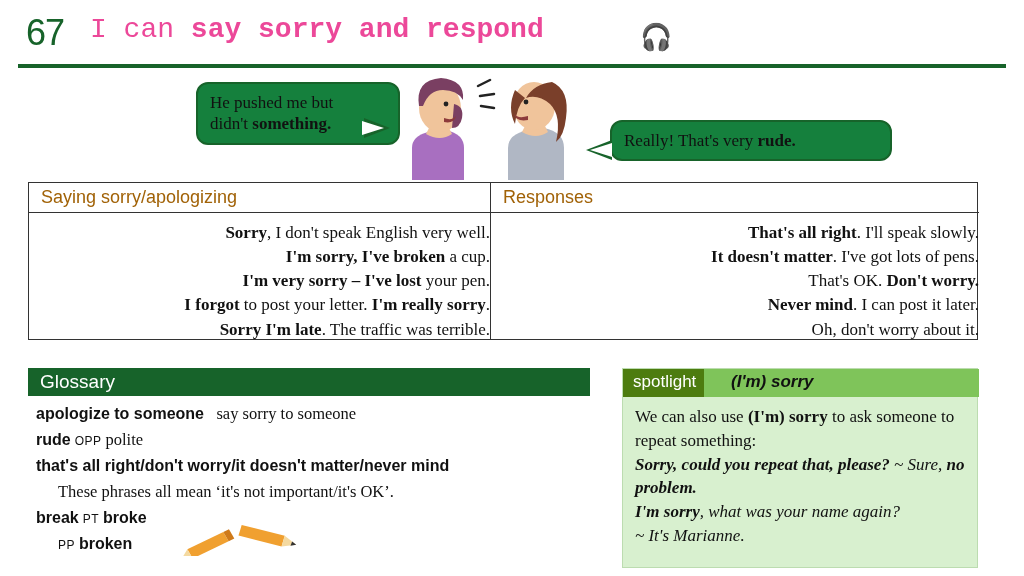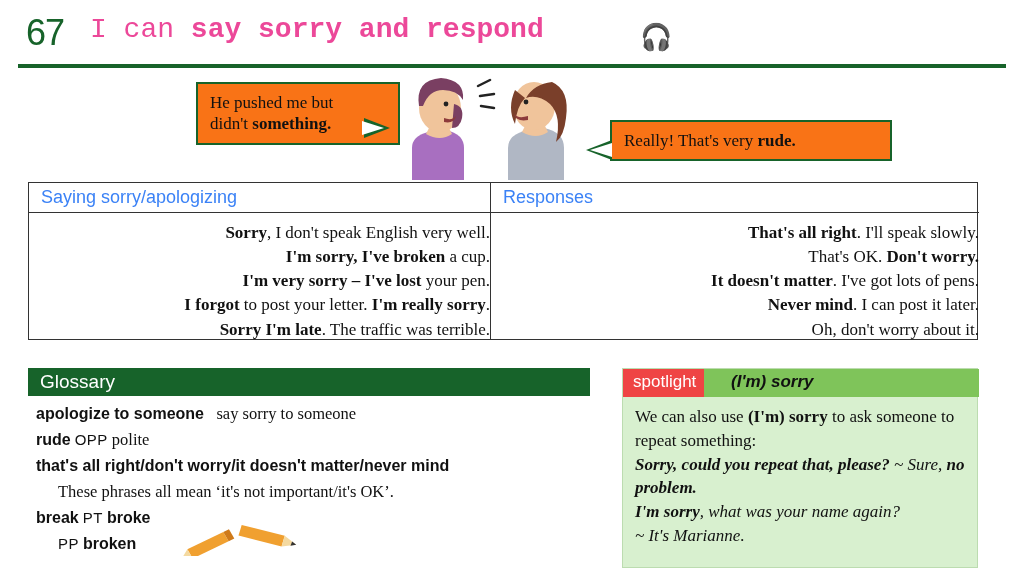--- a/index.html
+++ b/index.html
@@ -39,22 +39,22 @@
     background:#17632a;
   }
 
   
   .illus{
     position:absolute;left:186px;top:78px;width:600px;height:100px;
   }
   .bubble{
     position:absolute;
     border:2px solid #17632a;
-    background:#f97316;
-    border-radius:0;
+    background:#15803d;
+    border-radius:12px;
     padding:8px 12px;
     font-size:17px;
     line-height:1.25;
   }
   .bubble b{font-weight:bold;}
   .bubble-left{left:10px;top:4px;width:176px;}
   .bubble-right{left:424px;top:42px;width:254px;}
   .tail{position:absolute;width:0;height:0;}
   .tail-l{
     left:178px;top:40px;
@@ -89,21 +89,21 @@
     box-sizing:border-box;
   }
   .tbl .col{
     position:absolute;top:0;height:100%;box-sizing:border-box;
   }
   .col-l{left:0;width:462px;border-right:1.5px solid #333;}
   .col-r{left:462px;width:488px;}
   .col-head{
     height:30px;border-bottom:1.5px solid #333;
     font-family:"Liberation Sans", sans-serif;
-    font-size:18px;color:#3b82f6;
+    font-size:18px;color:#a16207;
     padding:4px 0 16px 12px;box-sizing:border-box;
   }
   .col-body{
     padding:8px 0 0 12px;
     font-size:17px;line-height:1.42;text-align:right;
   }
   .col-body div{white-space:nowrap;}
   .col-body b{font-weight:bold;}
 
   
@@ -118,40 +118,40 @@
     font-family:"Liberation Sans", sans-serif;
     font-size:19px;color:#fff;
     position:absolute;left:12px;top:3px;
   }
   .gloss-body{
     position:absolute;left:8px;top:34px;width:554px;
     font-size:16.5px;line-height:1.45;
   }
   .gloss-body .ln{margin-bottom:2px;}
   .gloss-body b{font-family:"Liberation Sans", sans-serif;font-weight:bold;font-size:16px;}
-  .sc{font-family:"Liberation Sans", sans-serif;font-size:15px;letter-spacing:.4px;}
+  .sc{font-family:"Liberation Sans", sans-serif;font-size:12px;letter-spacing:.4px;}
   .indent{padding-left:22px;}
   .pencil{
     position:absolute;left:150px;top:148px;width:120px;height:40px;
   }
 
   
   .spot{
     position:absolute;left:622px;top:368px;width:356px;height:200px;
     background:#d8f0cf;
     border:1px solid #bcdcb0;
     box-sizing:border-box;
   }
   .spot-bar{
     position:absolute;left:0;top:0;width:356px;height:28px;
     background:#7fc45a;
   }
   .spot-tag{
     position:absolute;left:0;top:0;height:28px;
-    background:#ef4444;color:#fff;
+    background:#4d7c0f;color:#fff;
     font-family:"Liberation Sans", sans-serif;
     font-size:17px;padding:3px 8px 0 10px;box-sizing:border-box;
   }
   .spot-title{
     position:absolute;left:108px;top:3px;
     font-family:"Liberation Sans", sans-serif;
     font-style:italic;font-weight:bold;font-size:17px;color:#111;
   }
   .spot-body{
     position:absolute;left:12px;top:36px;width:334px;
@@ -222,22 +222,22 @@
           <div><b>I'm sorry, I've broken</b><span> a cup.</span></div>
           <div><b>I'm very sorry – I've lost</b><span> your pen.</span></div>
           <div><b>I forgot</b><span> to post your letter. </span><b>I'm really sorry</b><span>.</span></div>
           <div><b>Sorry I'm late</b><span>. The traffic was terrible.</span></div>
         </div>
     </div>
     <div class="col col-r">
       <div class="col-head">Responses</div>
       <div class="col-body" id="right-body">
           <div><b>That's all right</b><span>. I'll speak slowly.</span></div>
+          <div><b>It doesn't matter</b><span>. I've got lots of pens.</span></div>
           <div><span>That's OK. </span><b>Don't worry.</b></div>
-          <div><b>It doesn't matter</b><span>. I've got lots of pens.</span></div>
           <div><b>Never mind</b><span>. I can post it later.</span></div>
           <div><span>Oh, don't worry about it.</span></div>
         </div>
     </div>
   </div>
 
   <div class="gloss">
     <div class="gloss-bar">
       <span>Glossary</span>
     </div>

